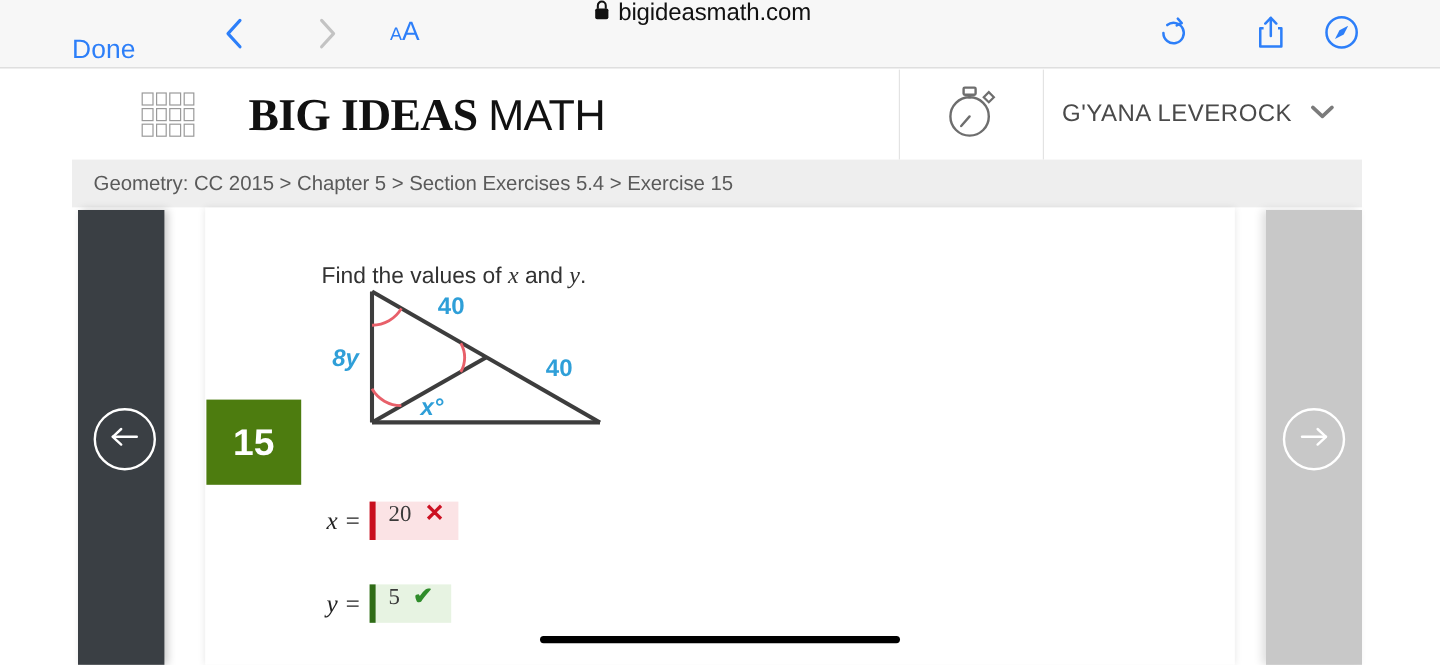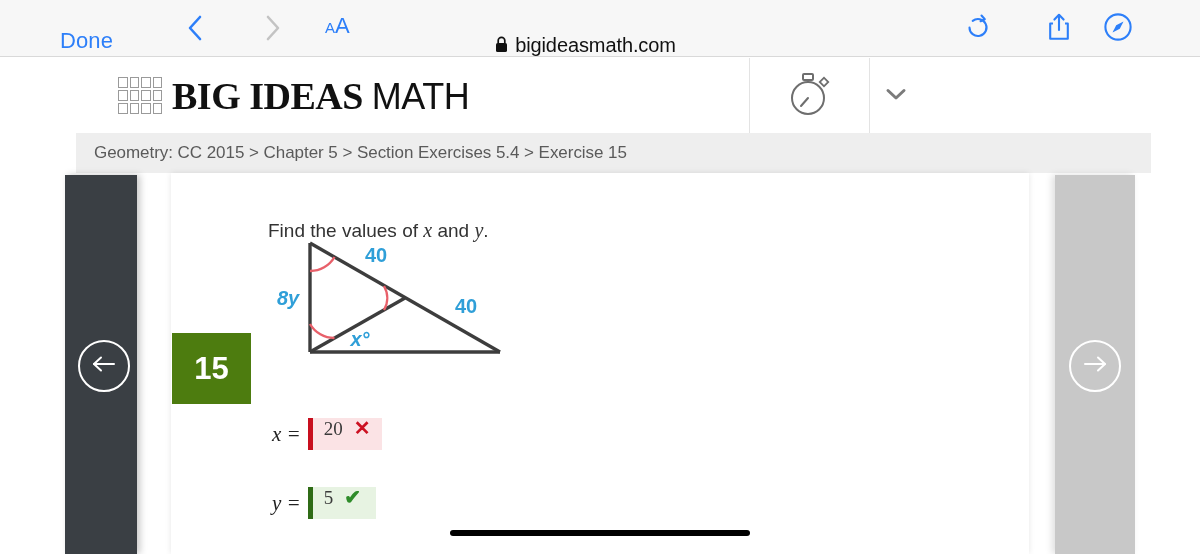--- a/index.html
+++ b/index.html
@@ -30,21 +30,21 @@
   .nav-chevron svg { display: block; }
   .nav-back { left: 178px; }
   .nav-fwd  { left: 256px; }
   .aa-btn {
     position: absolute; left: 325px; top: 14px;
     color: #2d7ff9; font-size: 15px; line-height: 24px;
   }
   .aa-btn .big { font-size: 22px; }
   .url-wrap {
     position: absolute; left: 0; top: 0; width: 1171px; height: 57px;
-    display: flex; align-items: flex-end; justify-content: center;
+    display: flex; align-items: flex-start; justify-content: center;
     gap: 7px;
   }
   .url-text {
     font-size: 20px; color: #111; letter-spacing: -.1px;
   }
   .lock-ico { display:block; }
   .tb-icon {
     position: absolute; top: 9px;
     width: 40px; height: 40px;
     display: flex; align-items: center; justify-content: center;
@@ -59,20 +59,21 @@
     width: 1075px; height: 75px;
     background: #ffffff;
     display: flex; align-items: center;
   }
   .logo-block {
     position: absolute; left: 60px; top: 58px;
     width: 690px; height: 75px;
     display: flex; align-items: center;
     border-right: 1px solid #e3e3e3;
     padding-left: 58px;
+    gap: 35px;
   }
   .logo-grid {
     width: 44px; height: 38px;
     display: grid;
     grid-template-columns: repeat(4, 1fr);
     grid-template-rows: repeat(3, 1fr);
     gap: 2px;
     margin-right: 10px;
   }
   .logo-grid i { border: 1.4px solid #9a9a9a; display: block; }
@@ -95,21 +96,21 @@
     height: 75px;
     display: flex; align-items: center; gap: 14px;
     padding-left: 15px;
   }
   .user-name {
     font-size: 20px; color: #4a4a4a; letter-spacing: .4px;
   }
 
   
   .breadcrumb-bar {
-    position: absolute; left: 76px; top: 133px;
+    position: absolute; left: 60px; top: 133px;
     width: 1075px; height: 40px;
     background: #eeeeee;
     display: flex; align-items: center;
     padding-left: 18px;
   }
   .breadcrumb-text {
     font-size: 17px; color: #5a5a5a; letter-spacing: -.05px;
   }
 
   
@@ -298,20 +299,21 @@
       <circle cx="23" cy="30" r="16" fill="none" stroke="#6e6e6e" stroke-width="2"></circle>
       <rect x="18" y="6" width="10" height="6" rx="1" fill="none" stroke="#6e6e6e" stroke-width="2"></rect>
       <line x1="23" y1="12" x2="23" y2="15" stroke="#6e6e6e" stroke-width="2"></line>
       <line x1="23" y1="30" x2="16" y2="38" stroke="#6e6e6e" stroke-width="2" stroke-linecap="round"></line>
       <rect x="36" y="11" width="6" height="6" transform="rotate(45 39 14)" fill="none" stroke="#6e6e6e" stroke-width="1.8"></rect>
     </svg>
   </span>
 </div>
 
 <div class="user-block">
+  <span class="user-name">G'YANA LEVEROCK</span>
   <span>
     <svg width="22" height="14" viewBox="0 0 22 14">
         <polyline points="3,3.5 11,11 19,3.5" fill="none" stroke="#7b7b7b" stroke-width="3" stroke-linecap="round" stroke-linejoin="round"></polyline>
       </svg>
   </span>
 </div>
 
 <div class="breadcrumb-bar">
   <span class="breadcrumb-text">Geometry: CC 2015 &gt; Chapter 5 &gt; Section Exercises 5.4 &gt; Exercise 15</span>
 </div>

